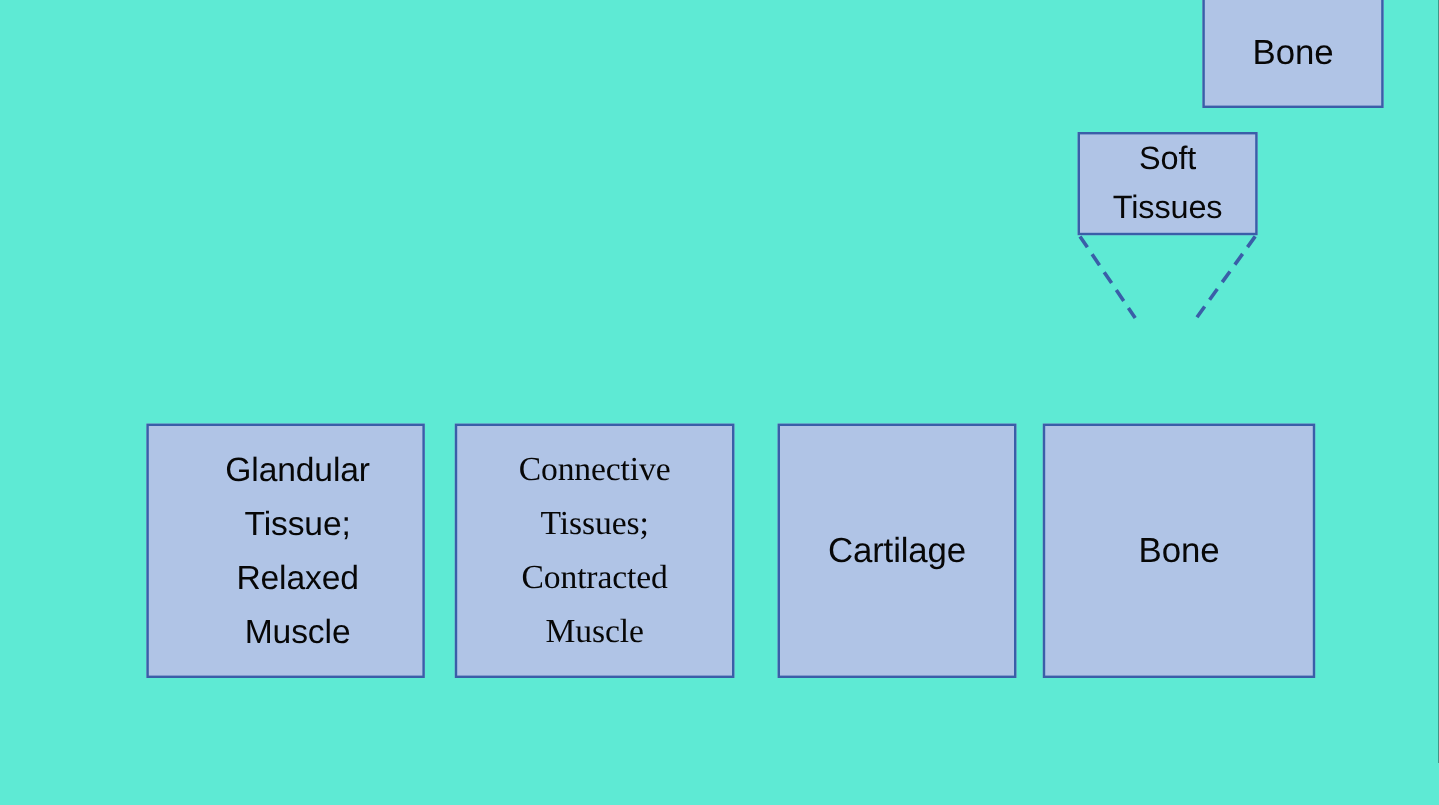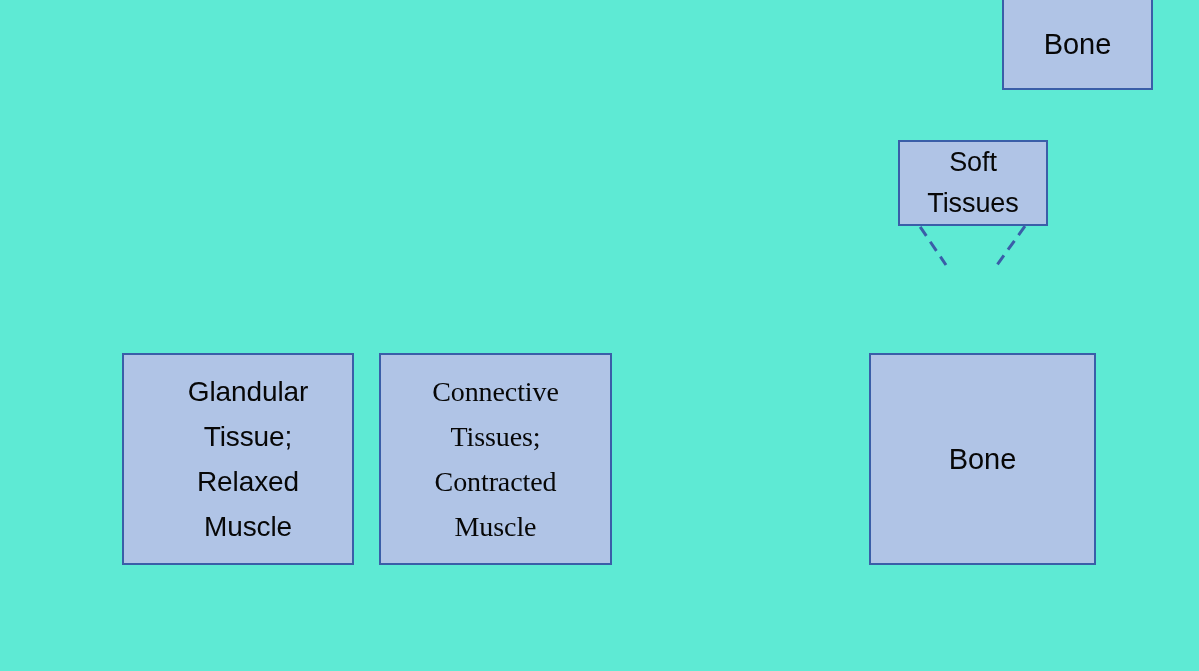--- a/index.html
+++ b/index.html
@@ -53,21 +53,20 @@
   }
   #node-bone-top .node-label { padding-top: 4px; }
 
   #node-soft-tissues {
     left: 898px;
     top: 110px;
     width: 150px;
     height: 86px;
     line-height: 41px;
     font-size: 27px;
-    margin-top: 30px;
   }
 
   
   #connectors {
     position: absolute;
     left: 0;
     top: 0;
     width: 1199px;
     height: 671px;
     pointer-events: none;
@@ -111,18 +110,21 @@
 Muscle</span>
   </div>
 
   <div class="node row-node" id="node-connective">
     <span class="node-label">Connective
 Tissues;
 Contracted
 Muscle</span>
   </div>
 
+  <div class="node row-node" id="node-cartilage">
+    <span class="node-label">Cartilage</span>
+  </div>
 
   <div class="node row-node" id="node-bone-bottom">
     <span class="node-label">Bone</span>
   </div>
 
 </div>
 
 </body></html>

